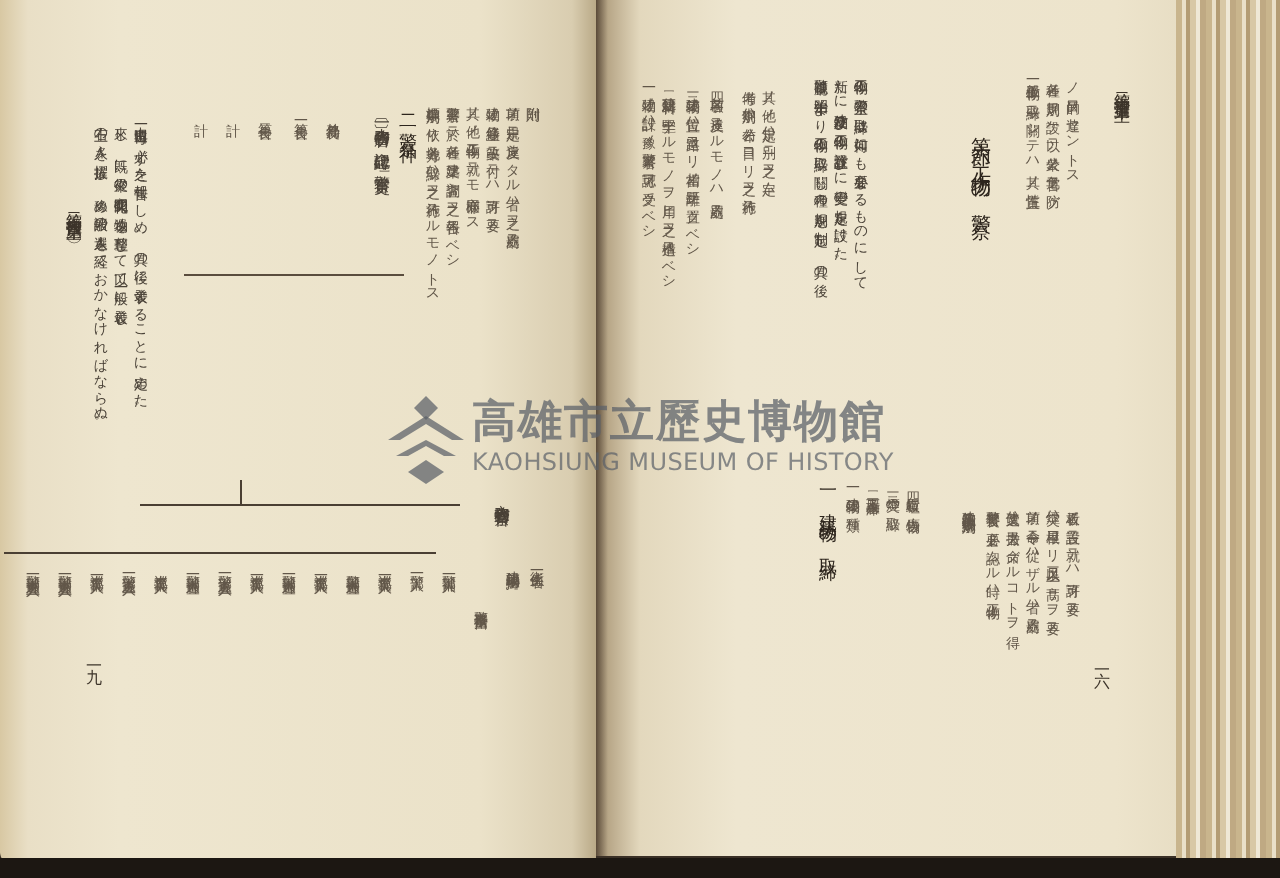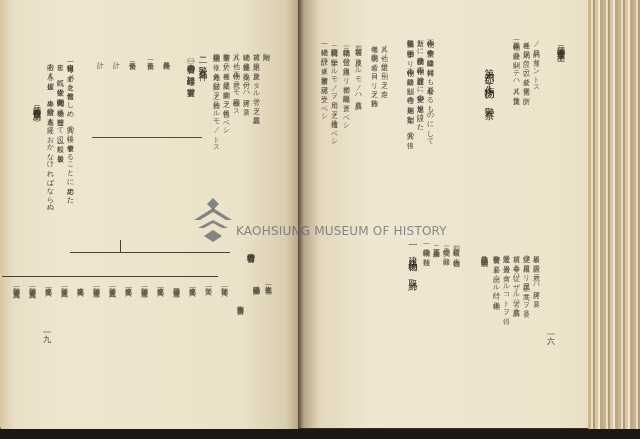--- a/index.html
+++ b/index.html
@@ -113,15 +113,16 @@
   <div class="edges"></div>
   <div class="bottom-shadow"></div>
 
   <div class="watermark">
     <svg class="wm-logo" viewBox="0 0 42 48">
       <polygon points="21,2 27,8 21,14 15,8" fill="rgba(90,96,104,0.72)"></polygon>
       <polygon points="21,12 40,24 34,24 21,16 8,24 2,24" fill="rgba(90,96,104,0.72)"></polygon>
       <polygon points="21,24 36,32 30,32 21,27 12,32 6,32" fill="rgba(90,96,104,0.72)"></polygon>
       <polygon points="21,34 30,40 21,46 12,40" fill="rgba(90,96,104,0.72)"></polygon>
     </svg>
+    <div class="wm-title">高雄市立歷史博物館</div>
     <div class="wm-sub">KAOHSIUNG MUSEUM OF HISTORY</div>
   </div>
 </div>
 
 </body></html>

